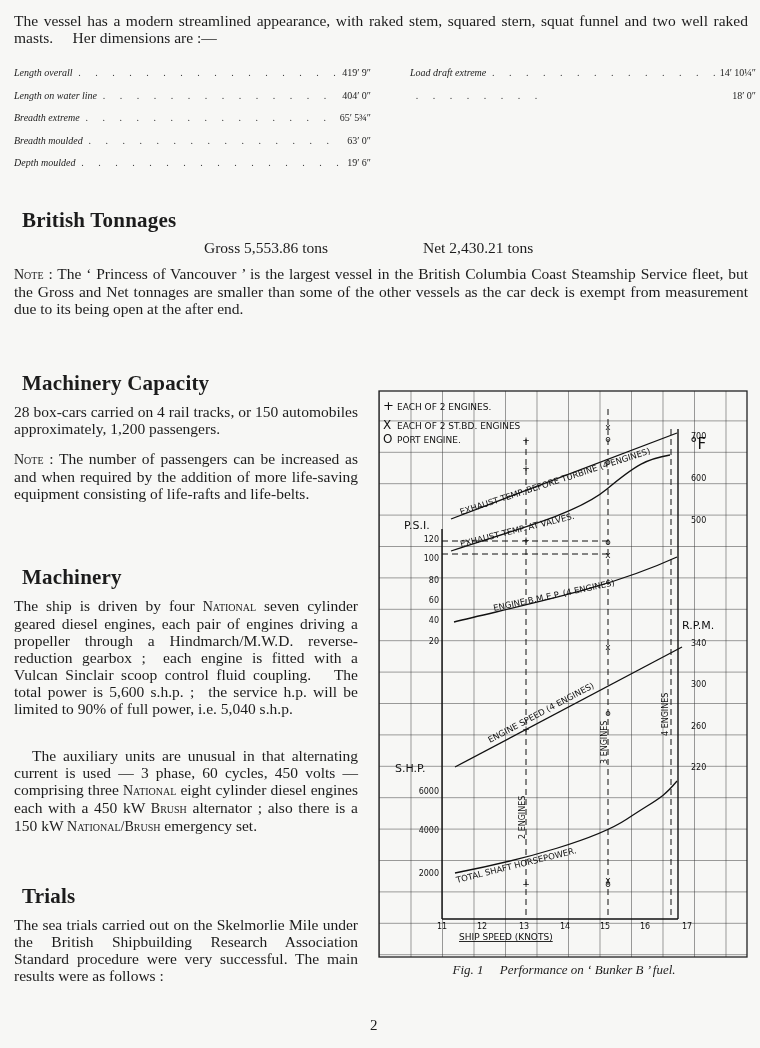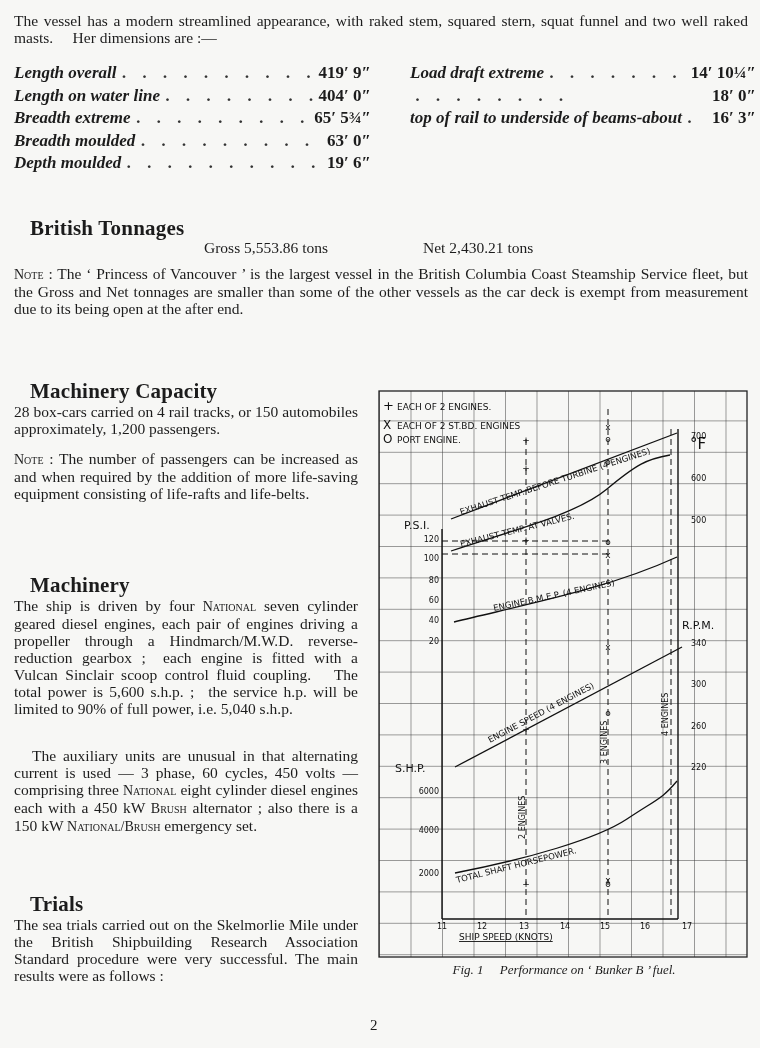--- a/index.html
+++ b/index.html
@@ -1,27 +1,27 @@
 <!DOCTYPE html>
 <html><head>
 <meta charset="utf-8">
 <style>
   html, body { margin:0; padding:0; }
   body { width:760px; height:1048px; background:#f7f7f5; color:#1c1c1c; font-family:"Liberation Serif", serif; position:relative; overflow:hidden; }
   .abs { position:absolute; }
   .p { font-size:15.5px; line-height:17px; text-align:justify; }
   .intro { left:14px; top:12px; width:734px; }
-  .dim { font-style:italic; font-size:17px; line-height:22.5px;font-weight:bold; }
+  .dim { font-style:italic; font-size:10px; line-height:22.5px; }
   .dim-row { display:flex; white-space:nowrap; }
   .dim-row .lbl { flex:0 0 auto; }
   .dim-row .dots { flex:1 1 auto; overflow:hidden; letter-spacing:6px; color:#333; padding-left:6px; }
   .dim-row .val { flex:0 0 auto; font-style:normal; padding-left:4px; }
   .dim-left { left:14px; top:62px; width:357px; }
   .dim-right { left:393px; top:62px; width:346px;margin-left:17px; }
-  h2 { margin:16px; font-family:"Liberation Serif", serif; font-weight:bold; font-size:21px; letter-spacing:0.2px; }
+  h2 { margin:8px; font-family:"Liberation Serif", serif; font-weight:bold; font-size:21px; letter-spacing:0.2px; }
   .sc { font-variant:small-caps; font-size:14px; }
   .col { width:344px; left:14px; }
   .chart-box { left:377px; top:389px; width:374px; height:570px; }
   .caption { left:378px; top:962px; width:372px; text-align:center; font-style:italic; font-size:13px; }
   .pagenum { left:370px; top:1017px; font-size:15px; }
   svg text { font-family:"DejaVu Sans", sans-serif; }
 </style>
 </head>
 <body>
 
@@ -57,25 +57,20 @@
 
 <div class="abs dim dim-right">
   <div class="dim-row">
       <span class="lbl">Load draft extreme</span>
       <span class="dots">. . . . . . . . . . . . . . . . . . .</span>
       <span class="val">14′ 10¼″</span>
     </div>
   <div class="dim-row">
       <span class="dots">. . . . . . . .</span>
       <span class="val">18′ 0″</span>
-    </div>
-  <div class="dim-row">
-      <span class="lbl">top of rail to underside of beams-about</span>
-      <span class="dots">. . .</span>
-      <span class="val">16′ 3″</span>
     </div>
 </div>
 
 <h2 class="abs" style="left:14px;top:200px;">British Tonnages</h2>
 <div class="abs p" style="left:204px;top:239px;">Gross 5,553.86 tons</div>
 <div class="abs p" style="left:423px;top:239px;">Net 2,430.21 tons</div>
 <div class="abs p" style="left:14px;top:265px;width:734px;"><span class="sc">Note</span> <span>: The ‘ Princess of Vancouver ’ is the largest vessel in the British Columbia Coast Steamship Service fleet, but the Gross and Net tonnages are smaller than some of the other vessels as the car deck is exempt from measurement due to its being open at the after end.</span></div>
 
 <h2 class="abs" style="left:14px;top:363px;">Machinery Capacity</h2>
 <div class="abs p col" style="top:403px;">28 box-cars carried on 4 rail tracks, or 150 automobiles approximately, 1,200 passengers.</div>

